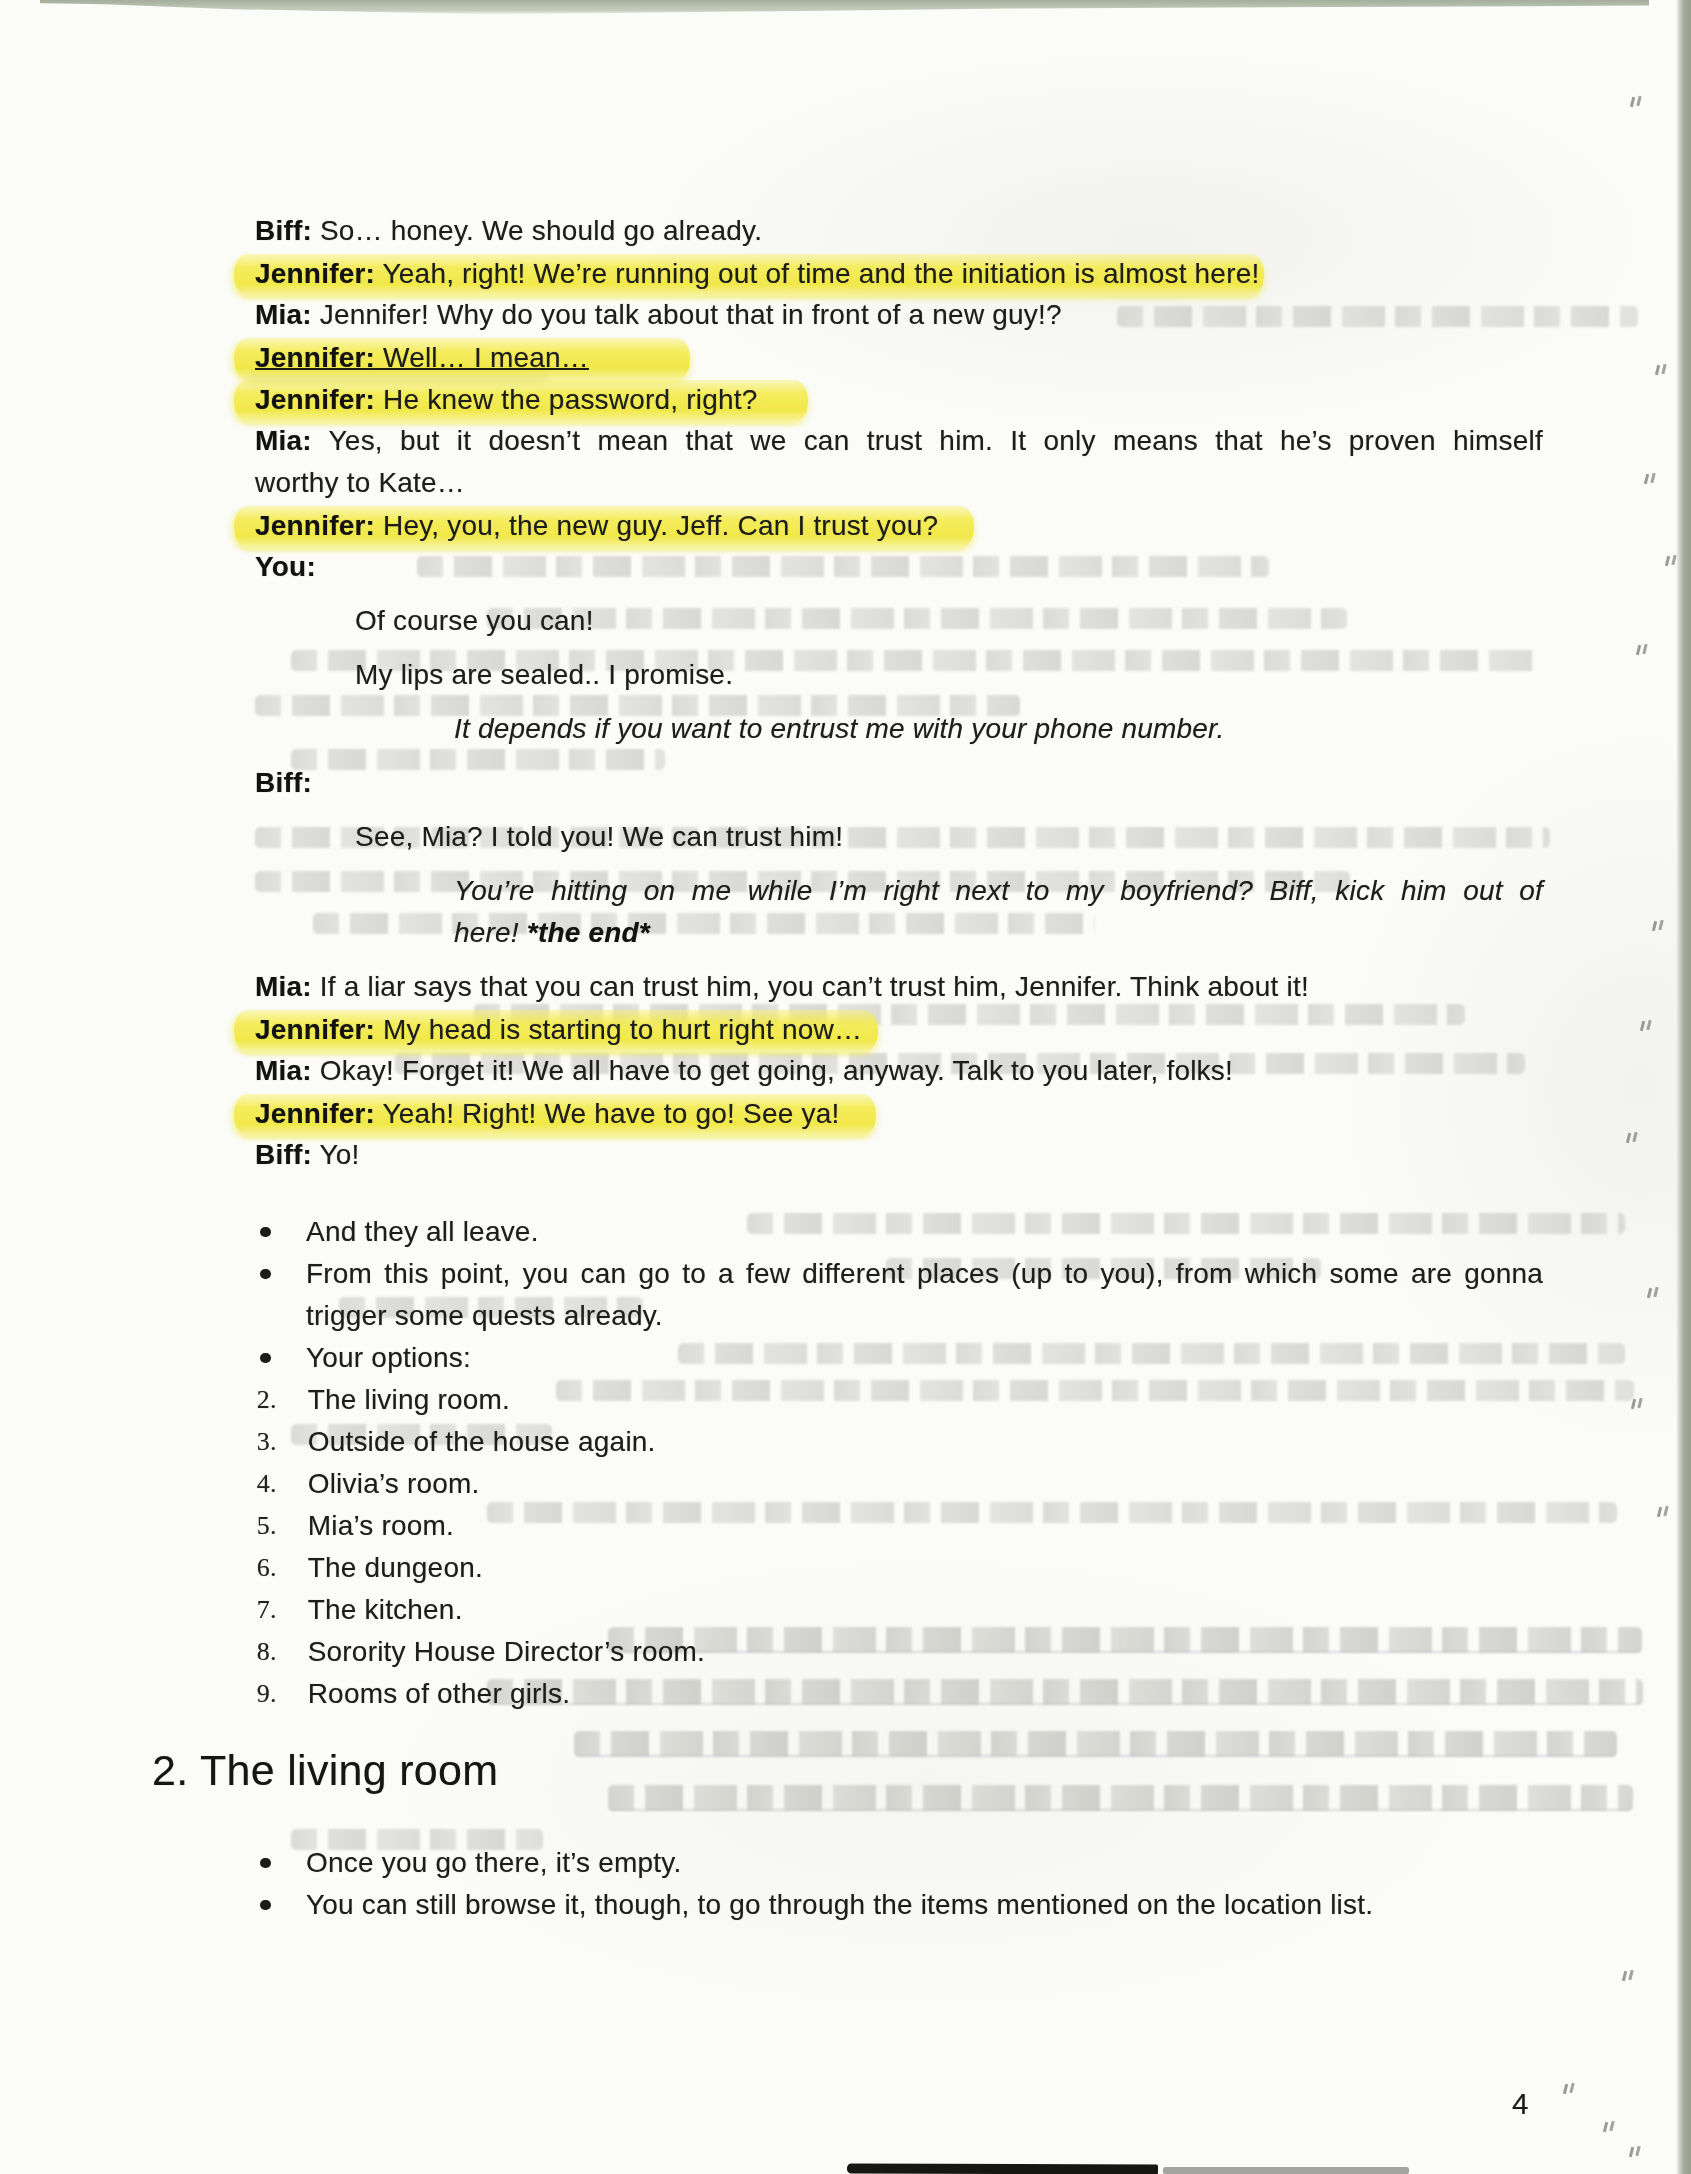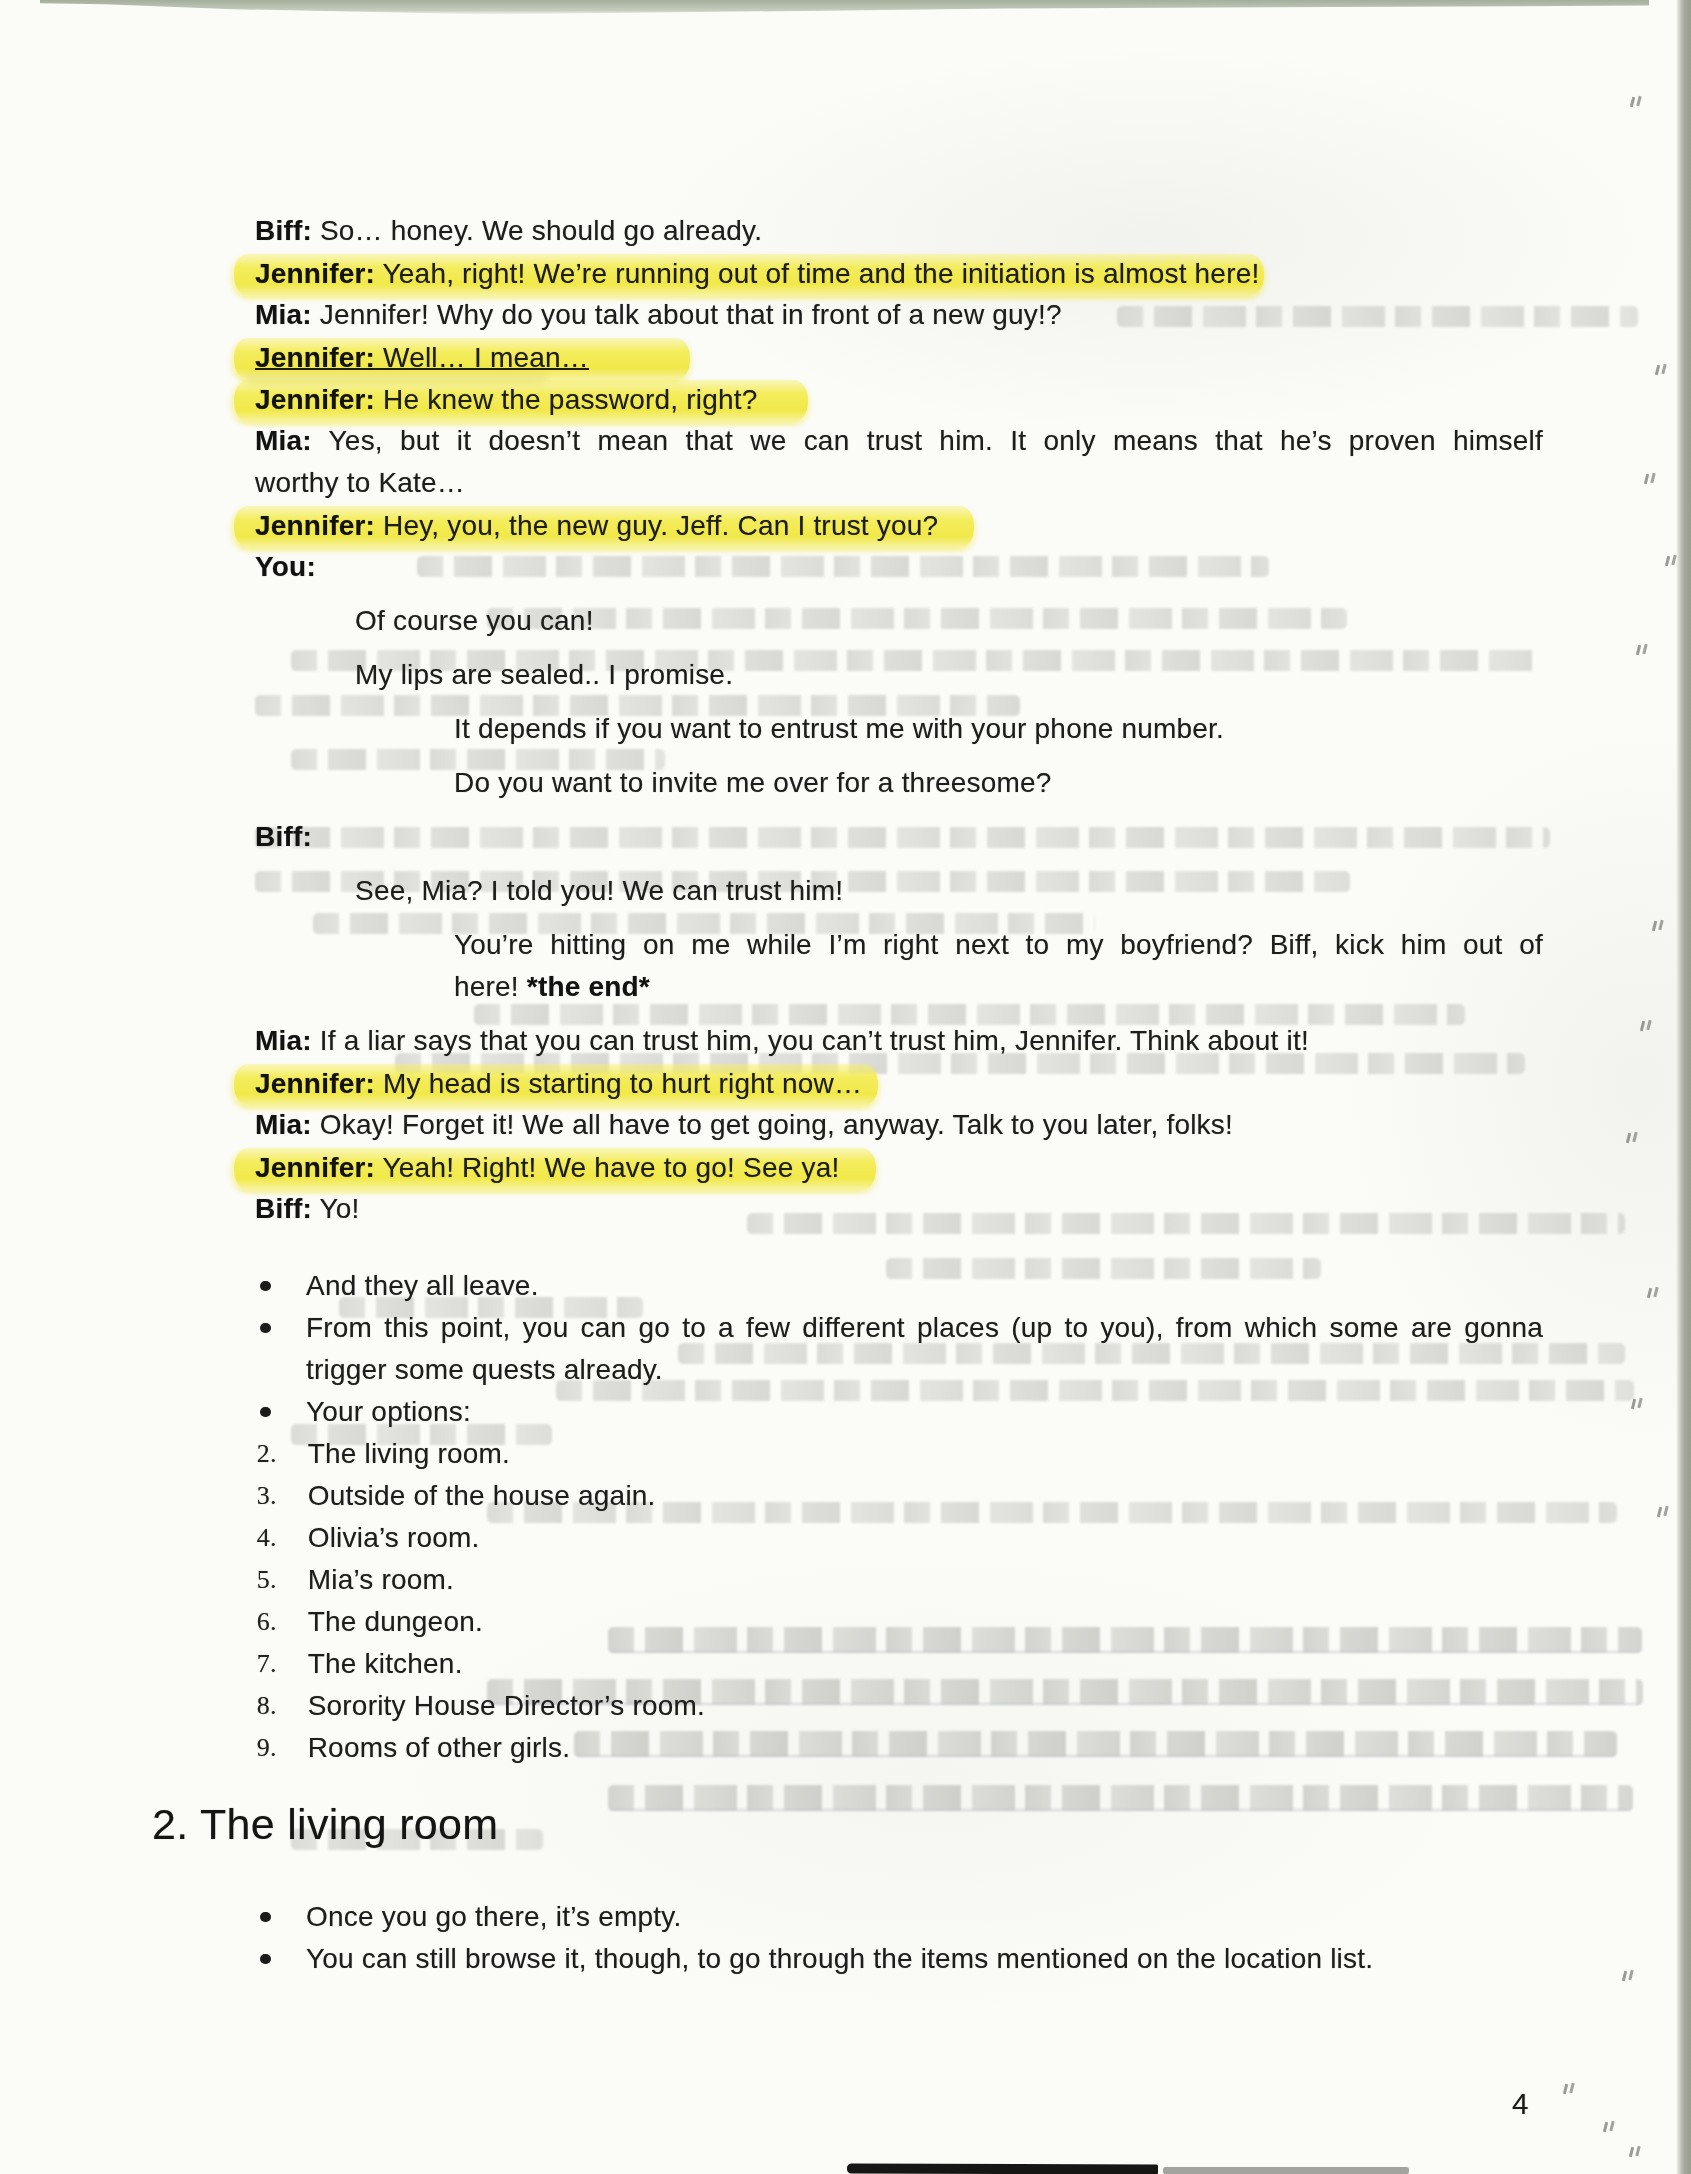--- a/index.html
+++ b/index.html
@@ -16,21 +16,21 @@
   
   .content {
     position:absolute; left:255px; top:210px; width:1288px;
     font-size:28px; line-height:42px; letter-spacing:0.2px;
     text-shadow:0 0 0.9px rgba(25,25,22,.4);
   }
   p.line { margin:0; }
   strong.spk { font-weight:700; color:#121210;text-align:center; }
   .opt { margin:12px 0; }
   .ind1 { margin-left:100px; }
-  .ind2 { margin-left:199px; }
+  .ind2 { margin-left:199px;font-style:italic; }
   .j  { display:block; text-align:justify; text-align-last:justify; }
   .jl { display:block; }
   .hl {
     background:linear-gradient(180deg, rgba(246,240,100,.40) 0%, rgba(243,235,72,.88) 32%,
                rgba(240,231,58,.92) 72%, rgba(244,237,96,.55) 100%);
     border-radius:14px / 46%;
     padding:3.5px 15.6px 7.8px 21px; margin:-3.5px -15.6px -7.8px -21px;
     box-shadow:-3.5px 2.6px 4.3px rgba(242,234,70,.38), 2.6px 3.5px 4.3px rgba(242,234,70,.30);
   }
   
@@ -124,21 +124,20 @@
       <p class="line"><span class="hl" style="padding-right: 50px; margin-right: -50px;"><strong class="spk">Jennifer:</strong> He knew the password, right?</span></p>
       <p class="line">
         <span class="j"><strong class="spk">Mia:</strong> Yes, but it doesn’t mean that we can trust him. It only means that he’s proven himself</span>
         <span class="jl">worthy to Kate…</span>
       </p>
       <p class="line"><span class="hl" style="padding-right: 36px; margin-right: -59px;"><strong class="spk">Jennifer:</strong> Hey, you, the new guy. Jeff. Can I trust you?</span></p>
       <p class="line"><strong class="spk">You:</strong></p>
       <p class="opt ind1">Of course you can!</p>
       <p class="opt ind1">My lips are sealed.. I promise.</p>
       <p class="opt ind2">It depends if you want to entrust me with your phone number.</p>
-      <p class="opt ind2">Do you want to invite me over for a threesome?</p>
       <p class="line"><strong class="spk">Biff:</strong></p>
       <p class="opt ind1">See, Mia? I told you! We can trust him!</p>
       <p class="opt ind2">
         <span class="j">You’re hitting on me while I’m right next to my boyfriend? Biff, kick him out of</span>
         <span class="jl">here! <strong class="spk">*the end*</strong></span>
       </p>
       <p class="line"><strong class="spk">Mia:</strong> If a liar says that you can trust him, you can’t trust him, Jennifer. Think about it!</p>
       <p class="line"><span class="hl" style="padding-right: 15.6px; margin-right: -15.6px;"><strong class="spk">Jennifer:</strong> My head is starting to hurt right now…</span></p>
       <p class="line"><strong class="spk">Mia:</strong> Okay! Forget it! We all have to get going, anyway. Talk to you later, folks!</p>
       <p class="line"><span class="hl" style="padding-right: 37px; margin-right: -37px;"><strong class="spk">Jennifer:</strong> Yeah! Right! We have to go! See ya!</span></p>

